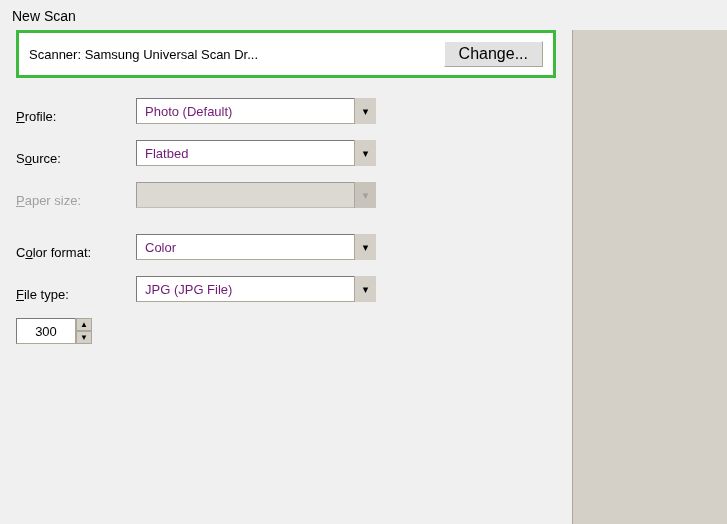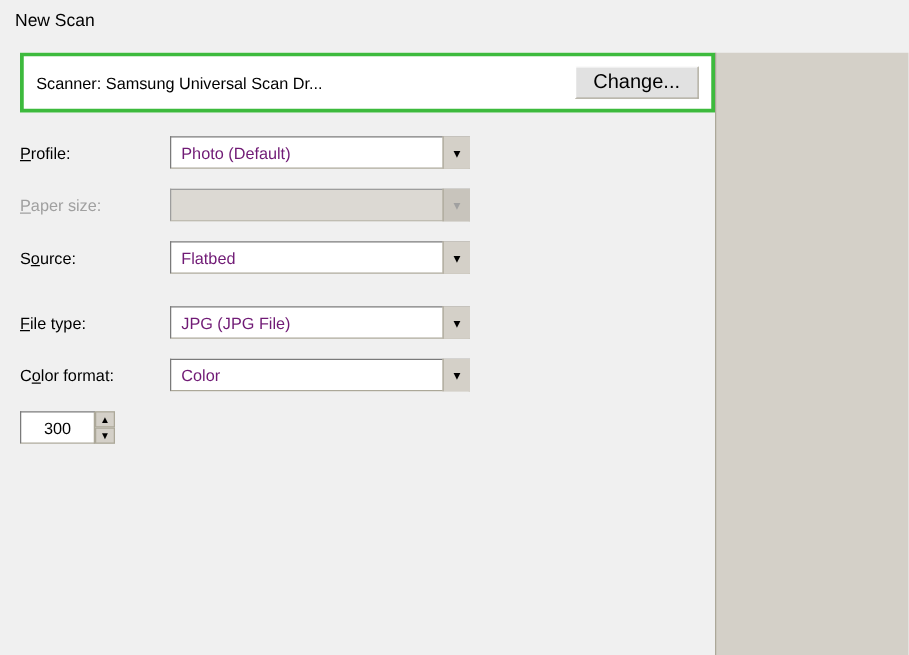--- a/index.html
+++ b/index.html
@@ -18,39 +18,38 @@
       overflow: hidden;
     }
 
     .window {
       display: flex;
       flex-direction: column;
       width: 100%;
       height: 100%;
       background: #f0f0f0;
       position: relative;
-      gap: 12px;
     }
 
     .title-bar {
       padding: 8px 12px 6px 12px;
       font-size: 14px;
       font-weight: 400;
       color: #000;
     }
 
     .main-content {
       display: flex;
       flex: 1;
       overflow: hidden;
     }
 
     .left-panel {
       flex: 1;
-      padding: 0 0 16px 16px;
+      padding: 0 16px 16px 16px;
       overflow-y: auto;
     }
 
     .right-panel {
       width: 155px;
       background: #d4d0c8;
       border-left: 1px solid #aca899;
       flex-shrink: 0;
     }
 
@@ -67,21 +66,21 @@
       border-left-color: #fff;
       font-size: 16px;
       cursor: pointer;
       min-width: 70px;
       text-align: center;
     }
 
     
     .form-row {
       display: flex;
-      align-items: center;
+      align-items: flex-end;
       margin-bottom: 14px;
       min-height: 28px;
     }
 
     .form-label {
       width: 120px;
       font-size: 13px;
       color: #000;
       flex-shrink: 0;
     }
@@ -227,64 +226,64 @@
         </span>
         <div class="select-wrapper">
           <select class="select-control">
             <option>Photo (Default)</option>
           </select>
           <div class="select-arrow"></div>
         </div>
       </div>
 
       <div class="form-row">
+        <span class="form-label">
+          S<span class="underline">o</span>urce:
+        </span>
+        <div class="select-wrapper">
+          <select class="select-control">
+            <option>Flatbed</option>
+          </select>
+          <div class="select-arrow"></div>
+        </div>
+      </div>
+
+      <div class="form-row">
         <span class="form-label disabled">
           <span class="underline">P</span>aper size:
         </span>
         <div class="select-wrapper">
           <select class="select-control" disabled="">
             <option></option>
           </select>
           <div class="select-arrow"></div>
         </div>
       </div>
 
+      <div class="form-spacer"></div>
+
       <div class="form-row">
         <span class="form-label">
-          S<span class="underline">o</span>urce:
+          C<span class="underline">o</span>lor format:
         </span>
         <div class="select-wrapper">
           <select class="select-control">
-            <option>Flatbed</option>
-          </select>
-          <div class="select-arrow"></div>
-        </div>
-      </div>
-
-      <div class="form-spacer"></div>
+            <option>Color</option>
+          </select>
+          <div class="select-arrow"></div>
+        </div>
+      </div>
 
       <div class="form-row">
         <span class="form-label">
           <span class="underline">F</span>ile type:
         </span>
         <div class="select-wrapper">
           <select class="select-control">
             <option>JPG (JPG File)</option>
-          </select>
-          <div class="select-arrow"></div>
-        </div>
-      </div>
-
-      <div class="form-row">
-        <span class="form-label">
-          C<span class="underline">o</span>lor format:
-        </span>
-        <div class="select-wrapper">
-          <select class="select-control">
-            <option>Color</option>
           </select>
           <div class="select-arrow"></div>
         </div>
       </div>
 
       <div class="form-row">
         <div class="resolution-input-wrapper">
           <input class="resolution-input" type="text" value="300" style="">
           <div class="spinner-buttons">
             <button class="spinner-btn">▲</button>

